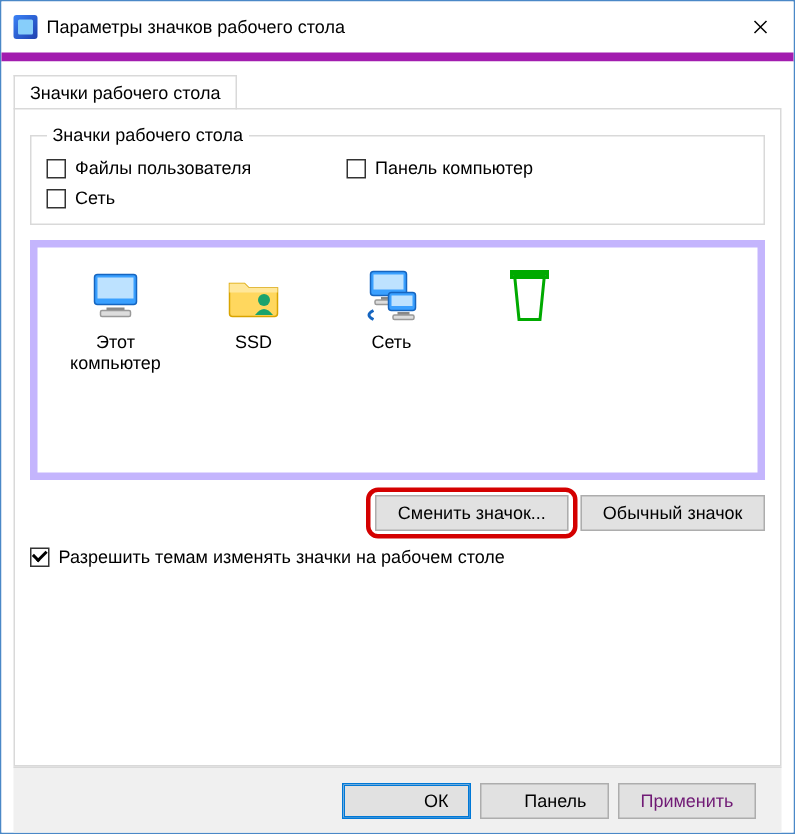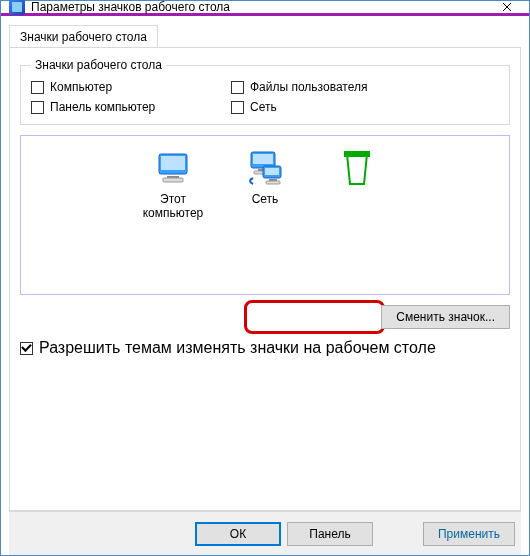--- a/index.html
+++ b/index.html
@@ -1,20 +1,20 @@
 <!DOCTYPE html>
 <html><head>
 <meta charset="utf-8">
 <style>
   * { box-sizing: border-box; font-family: 'Segoe UI', Tahoma, sans-serif; }
   body { margin: 0; background: #fff; width: 530px; height: 556px; overflow: hidden; }
 
   .window { width: 530px; height: 556px; border: 1px solid #4a88c7; display: flex; flex-direction: column; }
 
-  .titlebar { height: 15px; background: #fff; display: flex; align-items: center; border-bottom: 3px solid #a21caf; }
+  .titlebar { height: 40px; background: #fff; display: flex; align-items: center; border-bottom: 6px solid #a21caf; }
   .titlebar .app-icon { width: 16px; height: 16px; margin: 0 6px 0 8px; background: linear-gradient(135deg,#3b82f6,#1e40af); border-radius: 2px; position: relative; }
   .titlebar .app-icon::after { content:''; position:absolute; inset:3px; background:#87cefa; border-radius:1px; }
   .titlebar .title { font-size: 12px; color: #000; flex: 1; }
   .titlebar .close { width: 45px; height: 30px; display:flex; align-items:center; justify-content:center; font-size: 14px; color:#000; }
 
   .client { flex:1; background:#fff; padding: 8px 8px 0 8px; display:flex; flex-direction:column; }
 
   .tabs-head { display:flex; }
   .tab { border:1px solid #d9d9d9; border-bottom:none; background:#fff; padding:4px 10px; font-size:12px; position:relative; top:1px; }
   .tab.active { background:#fff; }
@@ -22,35 +22,35 @@
   .tab-body { border:1px solid #d9d9d9; flex:1; padding:10px; display:flex; flex-direction:column; }
 
   fieldset.group { border:1px solid #d9d9d9; margin:0 0 10px 0; padding:8px 10px 10px 10px; }
   fieldset.group legend { font-size:12px; padding:0 4px; }
 
   .cb-grid { display:grid; grid-template-columns: 200px 1fr; row-gap:6px; }
   .cb-row { display:flex; align-items:center; gap:6px; font-size:12px; }
   .cb { width:13px; height:13px; border:1px solid #333; background:#fff; display:inline-flex; align-items:center; justify-content:center; }
   .cb.checked::after { content:''; width:7px; height:4px; border-left:2px solid #000; border-bottom:2px solid #000; transform: rotate(-45deg) translate(1px,-1px); }
 
-  .icon-list { border:1px solid #c4b5fd; background:#fff; flex:0 0 160px; padding:12px 8px 8px 8px; display:flex; gap:4px; align-items:flex-start;justify-content:center; }
+  .icon-list { border:5px solid #c4b5fd; background:#fff; flex:0 0 160px; padding:12px 8px 8px 8px; display:flex; gap:4px; align-items:flex-start; }
   .icon-item { width:88px; display:flex; flex-direction:column; align-items:center; text-align:center; font-size:12px; line-height:1.2; gap:4px; }
   .icon-glyph { width:40px; height:40px; display:flex; align-items:center; justify-content:center; }
 
   .btn-row { display:flex; gap:8px; justify-content:flex-end; margin-top:10px; }
-  .btn { height:24px; min-width:120px; border:1px solid #adadad; background:#e1e1e1; font-size:12px; display:inline-flex; align-items:center; justify-content:center; padding:0 14px; }
+  .btn { height:24px; min-width:120px; border:1px solid #adadad; background:#e1e1e1; font-size:12px; display:inline-flex; align-items:center; justify-content:flex-end; padding:0 14px; }
   .btn.default { border:1px solid #0078d7; box-shadow: inset 0 0 0 1px #0078d7; }
 
   .highlight-ring { position:absolute; border:3px solid #d40000; border-radius:8px; pointer-events:none; }
 
-  .lower-cb { display:flex; align-items:center; gap:6px; font-size:16px; margin-top:10px; }
+  .lower-cb { display:flex; align-items:center; gap:6px; font-size:12px; margin-top:10px; }
 
-  .footer { height:44px; border-top:1px solid #d9d9d9; background:#f0f0f0; display:flex; align-items:center; justify-content:flex-end; gap:6px; padding:0 6px; margin-top:auto; }
+  .footer { height:44px; border-top:1px solid #d9d9d9; background:#f0f0f0; display:flex; align-items:center; justify-content:flex-end; gap:6px; padding:0 17px; margin-top:auto; }
   .footer .btn { min-width:86px; }
-  .footer .btn.disabled { color:#0369a1;margin-left:44px; }
+  .footer .btn.disabled { color:#701a75; }
 
   
   svg { display:block; }
 </style>
 </head>
 <body>
 
 <div class="window">
 
   <div class="titlebar">
@@ -71,24 +71,20 @@
       </div>
     </div>
 
     <div class="tab-body" style="position:relative;">
 
       <fieldset class="group">
         <legend>Значки рабочего стола</legend>
         <div class="cb-grid">
           <label class="cb-row">
             <span class="cb"></span>
-            <span>Компьютер</span>
-          </label>
-          <label class="cb-row">
-            <span class="cb"></span>
             <span>Файлы пользователя</span>
           </label>
           <label class="cb-row">
             <span class="cb"></span>
             <span>Панель компьютер</span>
           </label>
           <label class="cb-row">
             <span class="cb"></span>
             <span>Сеть</span>
           </label>
@@ -99,20 +95,31 @@
         <div class="icon-item">
           <span class="icon-glyph">
             <svg width="40" height="40" viewBox="0 0 40 40">
                 <rect x="6" y="6" width="28" height="20" rx="2" fill="#3aa0ff" stroke="#1565c0"></rect>
                 <rect x="8" y="8" width="24" height="14" fill="#bde2ff"></rect>
                 <rect x="14" y="28" width="12" height="2" fill="#888"></rect>
                 <rect x="10" y="30" width="20" height="4" rx="1" fill="#ddd" stroke="#999"></rect>
               </svg>
           </span>
           <span>Этот компьютер</span>
+        </div>
+        <div class="icon-item">
+          <span class="icon-glyph">
+            <svg width="40" height="40" viewBox="0 0 40 40">
+                <path d="M4 12 h10 l3 3 h19 v17 a2 2 0 0 1 -2 2 H6 a2 2 0 0 1 -2 -2 z" fill="#ffd75e" stroke="#d9a400"></path>
+                <path d="M4 12 h10 l3 3 h19 v3 H4 z" fill="#ffe79a"></path>
+                <circle cx="27" cy="23" r="4" fill="#1aa36d"></circle>
+                <path d="M21 33 q6 -8 12 0 z" fill="#1aa36d"></path>
+              </svg>
+          </span>
+          <span>SSD</span>
         </div>
         <div class="icon-item">
           <span class="icon-glyph">
             <svg width="40" height="40" viewBox="0 0 40 40">
                 <rect x="6" y="4" width="24" height="16" rx="2" fill="#3aa0ff" stroke="#1565c0"></rect>
                 <rect x="8" y="6" width="20" height="10" fill="#bde2ff"></rect>
                 <rect x="13" y="21" width="10" height="2" fill="#888"></rect>
                 <rect x="9" y="23" width="18" height="3" rx="1" fill="#ddd" stroke="#999"></rect>
                 <rect x="18" y="18" width="18" height="12" rx="2" fill="#3aa0ff" stroke="#1565c0"></rect>
                 <rect x="20" y="20" width="14" height="7" fill="#bde2ff"></rect>
@@ -131,20 +138,23 @@
               </svg>
           </span>
         </div>
       </div>
 
       <div class="btn-row" style="position:relative;">
         <span class="highlight-ring" style="left: 224.188px; width: 140.719px; height: 34px; top: -5px; right: auto; margin-left: auto; transform: translateX(0px);"></span>
         <button class="btn" style="position:relative; z-index:1;">
           <span>Сменить значок...</span>
         </button>
+        <button class="btn">
+          <span>Обычный значок</span>
+        </button>
       </div>
 
       <label class="lower-cb">
         <span class="cb checked"></span>
         <span>Разрешить темам изменять значки на рабочем столе</span>
       </label>
 
     </div>
 
     <div class="footer">

